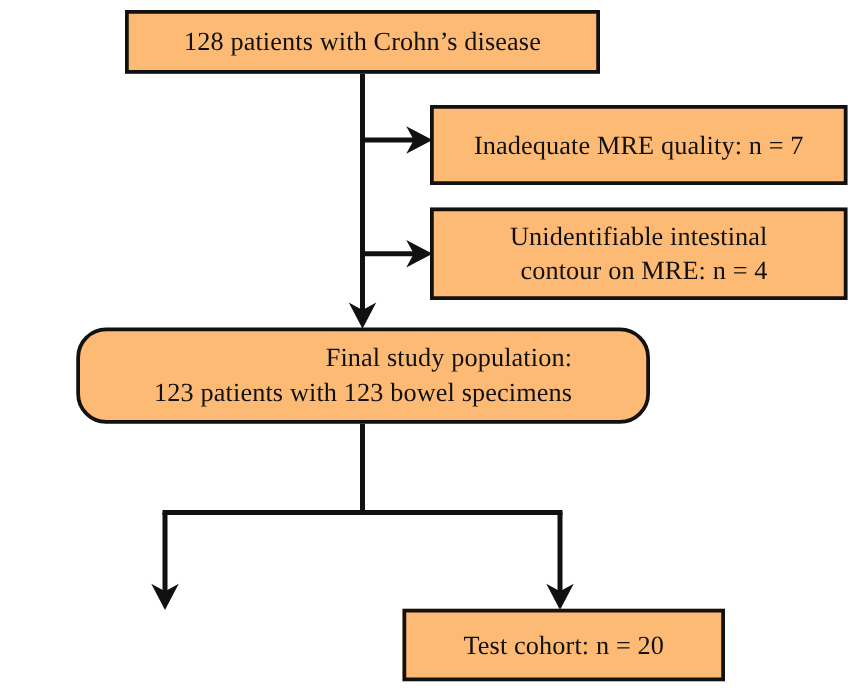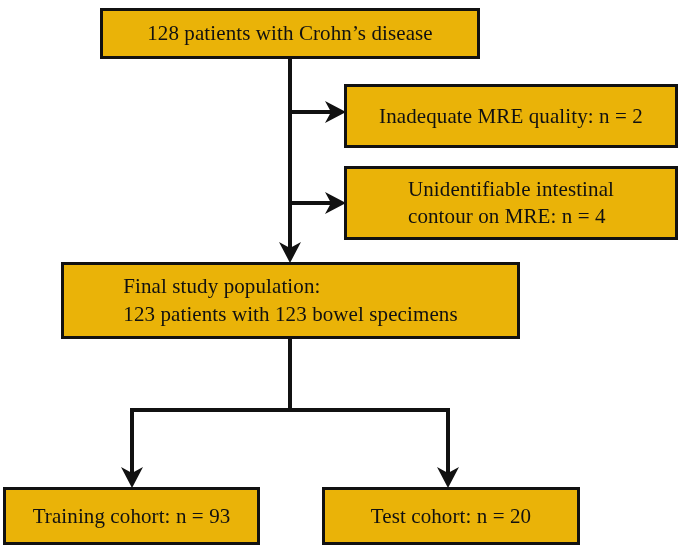--- a/index.html
+++ b/index.html
@@ -19,43 +19,43 @@
     position: absolute;
     left: 0;
     top: 0;
     width: 685px;
     height: 558px;
   }
   .node-box {
     position: absolute;
     box-sizing: border-box;
     border: 3px solid #111111;
-    background: #eab308;
+    background: #fdba74;
     display: flex;
     align-items: center;
     justify-content: center;
-    text-align: left;
+    text-align: right;
   }
   .node-text {
     display: block;
     color: #111111;
     font-family: "Liberation Serif", "DejaVu Serif", serif;
     font-size: 21px;
     line-height: 1.28;
     letter-spacing: 0.1px;
     white-space: pre-line;
     padding: 0 6px;
   }
   .node-text.two-line {
     line-height: 1.3;
   }
   #box-start      { left: 100px; top: 8px;   width: 380px; height: 51px; }
   #box-exclude-1  { left: 344px; top: 84px;  width: 334px; height: 64px; }
   #box-exclude-2  { left: 344px; top: 166px; width: 334px; height: 74px; }
-  #box-final      { left: 61px;  top: 262px; width: 459px; height: 77px; }
+  #box-final      { left: 61px;  top: 262px; width: 459px; height: 77px; border-radius: 24px; }
   #box-training   { left: 3px;   top: 487px; width: 257px; height: 58px; }
   #box-test       { left: 322px; top: 487px; width: 258px; height: 58px; }
 </style>
 </head>
 <body>
 
 <div id="flowchart-root">
 
   <svg id="flow-svg" viewBox="0 0 685 558">
     <g fill="#111111" stroke="#111111" stroke-width="4" stroke-linecap="butt">
@@ -80,34 +80,31 @@
       <line x1="448" y1="410" x2="448" y2="476"></line>
       <polygon stroke="none" points="448,488 437,467 448,473 459,467"></polygon>
     </g>
   </svg>
 
   <div class="node-box" id="box-start">
     <span class="node-text">128 patients with Crohn’s disease</span>
   </div>
 
   <div class="node-box" id="box-exclude-1">
-    <span class="node-text">Inadequate MRE quality: n = 2</span>
+    <span class="node-text">Inadequate MRE quality: n = 7</span>
   </div>
 
   <div class="node-box" id="box-exclude-2">
     <span class="node-text two-line">Unidentifiable intestinal
 contour on MRE: n = 4</span>
   </div>
 
   <div class="node-box" id="box-final">
     <span class="node-text two-line">Final study population:
 123 patients with 123 bowel specimens</span>
   </div>
 
-  <div class="node-box" id="box-training">
-    <span class="node-text">Training cohort: n = 93</span>
-  </div>
 
   <div class="node-box" id="box-test">
     <span class="node-text">Test cohort: n = 20</span>
   </div>
 
 </div>
 
 </body></html>

